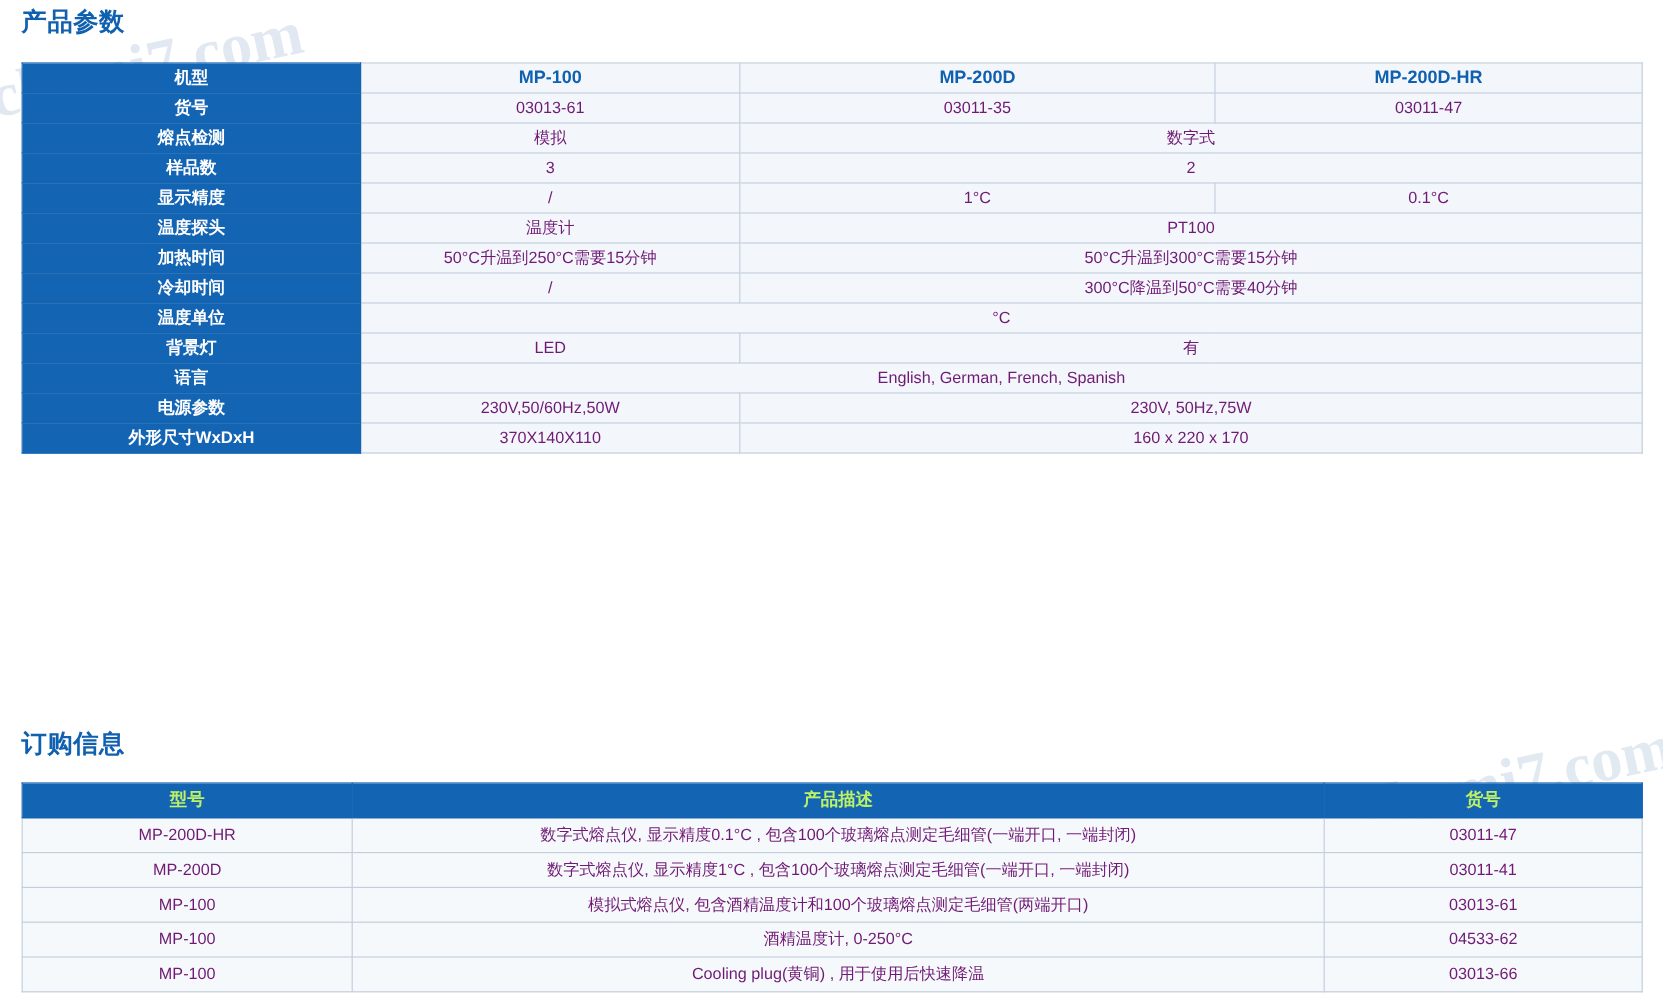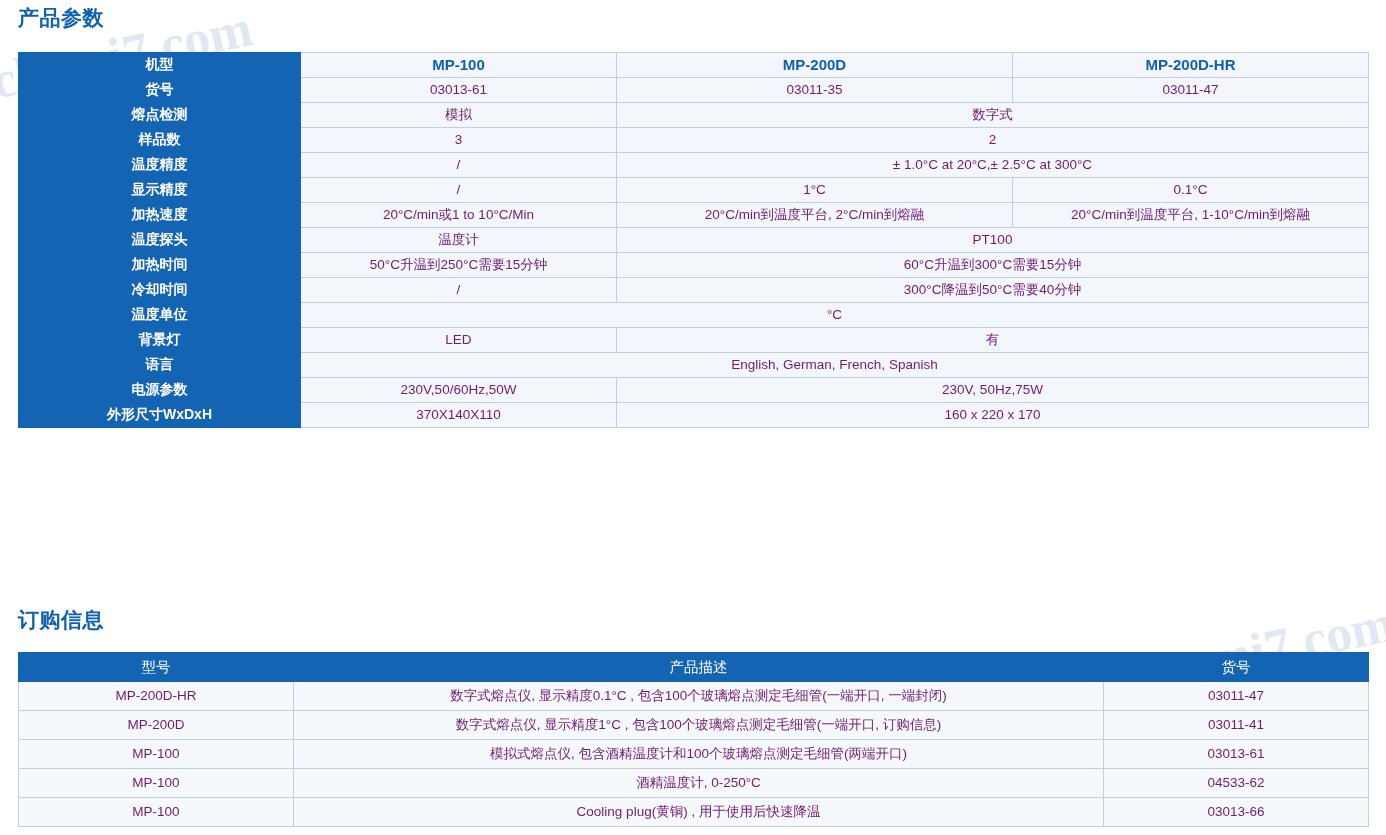--- a/index.html
+++ b/index.html
@@ -94,22 +94,22 @@
     font-weight: bold;
     font-size: 15px;
     background: #f3f7fb;
   }
   .cell {
     background: #f3f7fb;
     color: #701a75;
   }
   .orderhead {
     background: #1464b4;
-    color: #ffffff;
-    font-weight: normal;
+    color: #bef264;
+    font-weight: bold;
     font-size: 14.5px;
     border-color: #1464b4 !important;
   }
   .order .cell {
     background: #f6f9fc;
     font-size: 13.5px;
   }
 </style>
 </head>
 <body>
@@ -145,45 +145,34 @@
           <td class="rowhead">熔点检测</td>
           <td class="cell">模拟</td>
           <td class="cell" colspan="2">数字式</td>
         </tr>
         <tr>
           <td class="rowhead">样品数</td>
           <td class="cell">3</td>
           <td class="cell" colspan="2">2</td>
         </tr>
         <tr>
-          <td class="rowhead">温度精度</td>
-          <td class="cell">/</td>
-          <td class="cell" colspan="2">± 1.0°C at 20°C,± 2.5°C at 300°C</td>
-        </tr>
-        <tr>
           <td class="rowhead">显示精度</td>
           <td class="cell">/</td>
           <td class="cell">1°C</td>
           <td class="cell">0.1°C</td>
         </tr>
         <tr>
-          <td class="rowhead">加热速度</td>
-          <td class="cell">20°C/min或1 to 10°C/Min</td>
-          <td class="cell">20°C/min到温度平台, 2°C/min到熔融</td>
-          <td class="cell">20°C/min到温度平台, 1-10°C/min到熔融</td>
-        </tr>
-        <tr>
           <td class="rowhead">温度探头</td>
           <td class="cell">温度计</td>
           <td class="cell" colspan="2">PT100</td>
         </tr>
         <tr>
           <td class="rowhead">加热时间</td>
           <td class="cell">50°C升温到250°C需要15分钟</td>
-          <td class="cell" colspan="2">60°C升温到300°C需要15分钟</td>
+          <td class="cell" colspan="2">50°C升温到300°C需要15分钟</td>
         </tr>
         <tr>
           <td class="rowhead">冷却时间</td>
           <td class="cell">/</td>
           <td class="cell" colspan="2">300°C降温到50°C需要40分钟</td>
         </tr>
         <tr>
           <td class="rowhead">温度单位</td>
           <td class="cell" colspan="3">°C</td>
         </tr>
@@ -225,21 +214,21 @@
         </tr>
       </thead>
     <tbody id="order-body">
         <tr>
           <td class="cell">MP-200D-HR</td>
           <td class="cell">数字式熔点仪, 显示精度0.1°C , 包含100个玻璃熔点测定毛细管(一端开口, 一端封闭)</td>
           <td class="cell">03011-47</td>
         </tr>
         <tr>
           <td class="cell">MP-200D</td>
-          <td class="cell">数字式熔点仪, 显示精度1°C , 包含100个玻璃熔点测定毛细管(一端开口, 订购信息)</td>
+          <td class="cell">数字式熔点仪, 显示精度1°C , 包含100个玻璃熔点测定毛细管(一端开口, 一端封闭)</td>
           <td class="cell">03011-41</td>
         </tr>
         <tr>
           <td class="cell">MP-100</td>
           <td class="cell">模拟式熔点仪, 包含酒精温度计和100个玻璃熔点测定毛细管(两端开口)</td>
           <td class="cell">03013-61</td>
         </tr>
         <tr>
           <td class="cell">MP-100</td>
           <td class="cell">酒精温度计, 0-250°C</td>

